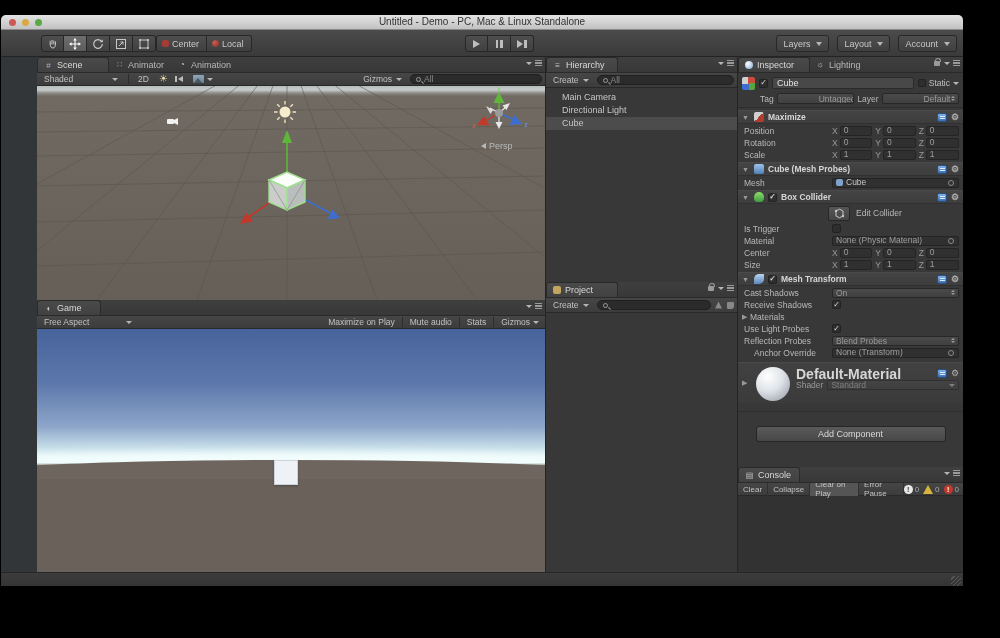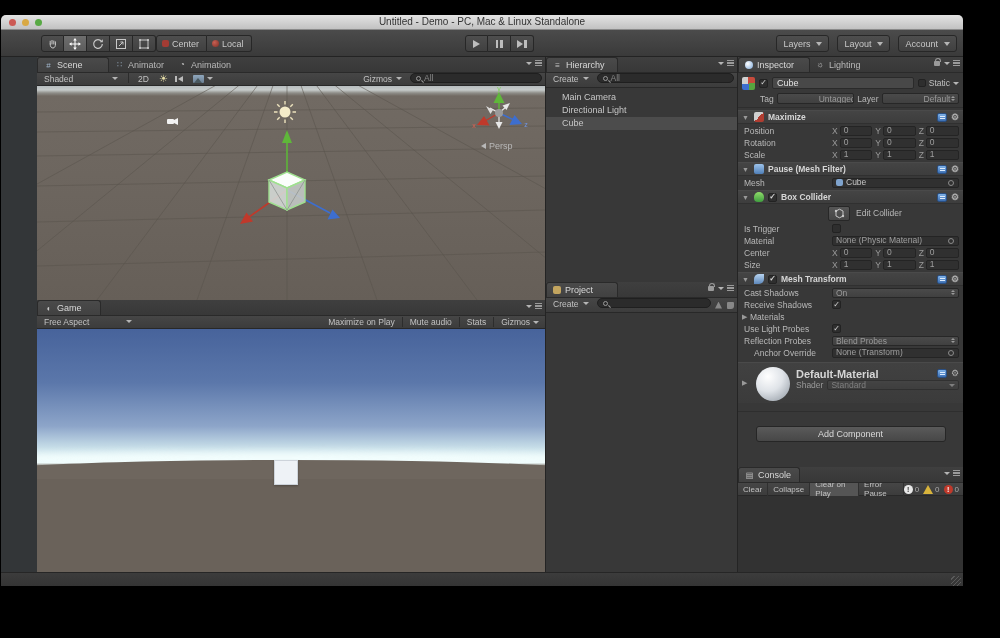--- a/index.html
+++ b/index.html
@@ -58,21 +58,21 @@
           display:flex;align-items:flex-end;position:relative;}
   .tab{height:15px;padding:0 8px 0 6px;display:flex;align-items:center;gap:4px;font-size:9px;color:#b8b8b8;}
   .tab.active{background:linear-gradient(#4a4a4a,#414141);border:1px solid #2a2a2a;border-bottom:none;
               border-radius:3px 3px 0 0;color:#d8d8d8;min-width:72px;}
   .panel-menu{position:absolute;right:3px;top:3px;display:flex;align-items:center;gap:3px;color:#9a9a9a;font-size:8px;}
   .hamb{display:inline-block;width:7px;height:6px;border-top:1.5px solid #9a9a9a;border-bottom:1.5px solid #9a9a9a;position:relative;}
   .hamb::after{content:"";position:absolute;left:0;top:1.2px;width:7px;height:1.5px;background:#9a9a9a;}
   .lock{display:inline-block;width:6px;height:5px;background:#9a9a9a;border-radius:1px;position:relative;margin-right:1px;}
   .lock::before{content:"";position:absolute;left:1px;top:-3px;width:4px;height:3px;border:1px solid #9a9a9a;border-bottom:none;border-radius:3px 3px 0 0;}
   .subbar{height:13px;background:linear-gradient(#464646,#3c3c3c);border-bottom:1px solid #282828;
-          display:flex;font-size:8.5px;color:#c2c2c2;padding:0 3px;gap:4px;}
+          display:flex;align-items:center;font-size:8.5px;color:#c2c2c2;padding:0 3px;gap:4px;}
   .mini-dd{display:flex;align-items:center;gap:4px;padding:0 4px;height:11px;}
   .searchpill{height:10px;background:#2b2b2b;border:1px solid #1f1f1f;border-radius:6px;
               display:flex;align-items:center;padding:0 5px;gap:3px;color:#888;}
   .mag{width:5px;height:5px;border:1px solid #999;border-radius:50%;position:relative;flex:0 0 auto;}
   .mag::after{content:"";position:absolute;left:4px;top:4px;width:3px;height:1px;background:#999;transform:rotate(45deg);}
   
   .scene-panel{left:36px;top:42px;width:508px;height:243px;}
   .scene-viewport{position:relative;width:508px;height:214px;
       background:linear-gradient(#b7bdbf 0px,#c6cbca 4px,#8e8d88 7px,#716a63 10px,#6b645d 60%,#665f58 100%);}
   .scene-viewport svg{position:absolute;left:0;top:0;}
@@ -137,21 +137,21 @@
   .edit-collider-row{display:flex;align-items:center;gap:6px;height:18px;padding-left:90px;}
   .ec-btn{width:22px;height:15px;background:linear-gradient(#565656,#464646);border:1px solid #272727;border-radius:2px;
           display:flex;align-items:center;justify-content:center;}
   .ec-btn svg{display:block;}
   .mat-block{display:flex;gap:6px;padding:4px 4px 2px 4px;border-top:1px solid #4a4a4a;margin-top:4px;
              background:linear-gradient(#414141,#3b3b3b);}
   .mat-sphere{width:34px;height:34px;border-radius:50%;flex:0 0 auto;
               background:radial-gradient(circle at 35% 28%,#ffffff,#dfe3e8 45%,#a9b0b8 80%,#8c939b 100%);}
   .mat-info{flex:1;}
   .mat-title-row{display:flex;align-items:center;height:13px;}
-  .mat-title{color:#d6d6d6;font-size:11px;font-weight:bold;}
+  .mat-title{color:#d6d6d6;font-size:14px;font-weight:bold;}
   .shader-row{display:flex;align-items:flex-start;gap:4px;height:13px;color:#9a9a9a;}
   .shader-row .ddbox{opacity:.55;text-decoration:underline;}
   .addcomp-wrap{display:flex;justify-content:center;padding:14px 0 0 0;border-top:1px solid #2e2e2e;margin-top:8px;}
   .addcomp{width:190px;height:16px;background:linear-gradient(#5a5a5a,#474747);border:1px solid #262626;
            border-radius:3px;color:#dadada;font-size:9px;display:flex;align-items:center;justify-content:center;}
   
   .console-panel{left:737px;top:452px;width:225px;height:105px;background:#333;}
   .con-toolbar{height:13px;background:linear-gradient(#464646,#3c3c3c);border-bottom:1px solid #282828;
                display:flex;align-items:center;font-size:8px;color:#c2c2c2;}
   .con-btn{height:13px;display:flex;align-items:center;padding:0 5px;border-right:1px solid #303030;}
@@ -616,21 +616,21 @@
           <span class="ax">
               <b>Z</b>
               <span class="fieldbox">1</span>
             </span>
         </span>
       </div>
 
       <div class="comp-header">
         <span class="fold">▼</span>
         <span class="cicon" style="background:linear-gradient(#9dc3ea,#4f7fb8);"></span>
-        <span>Pause (Mesh Filter)</span>
+        <span>Cube (Mesh Probes)</span>
         <span class="hdr-icons">
             <span class="book"></span>
             <span class="gear">⚙</span>
           </span>
       </div>
       <div class="row">
         <span class="lbl">Mesh</span>
         <span class="fieldbox">
           <span class="ico-sq" style="width:7px;height:7px;background:#7fa3cd;margin-right:3px;"></span>
           <span style="color:#c6c6c6;">Cube</span>

